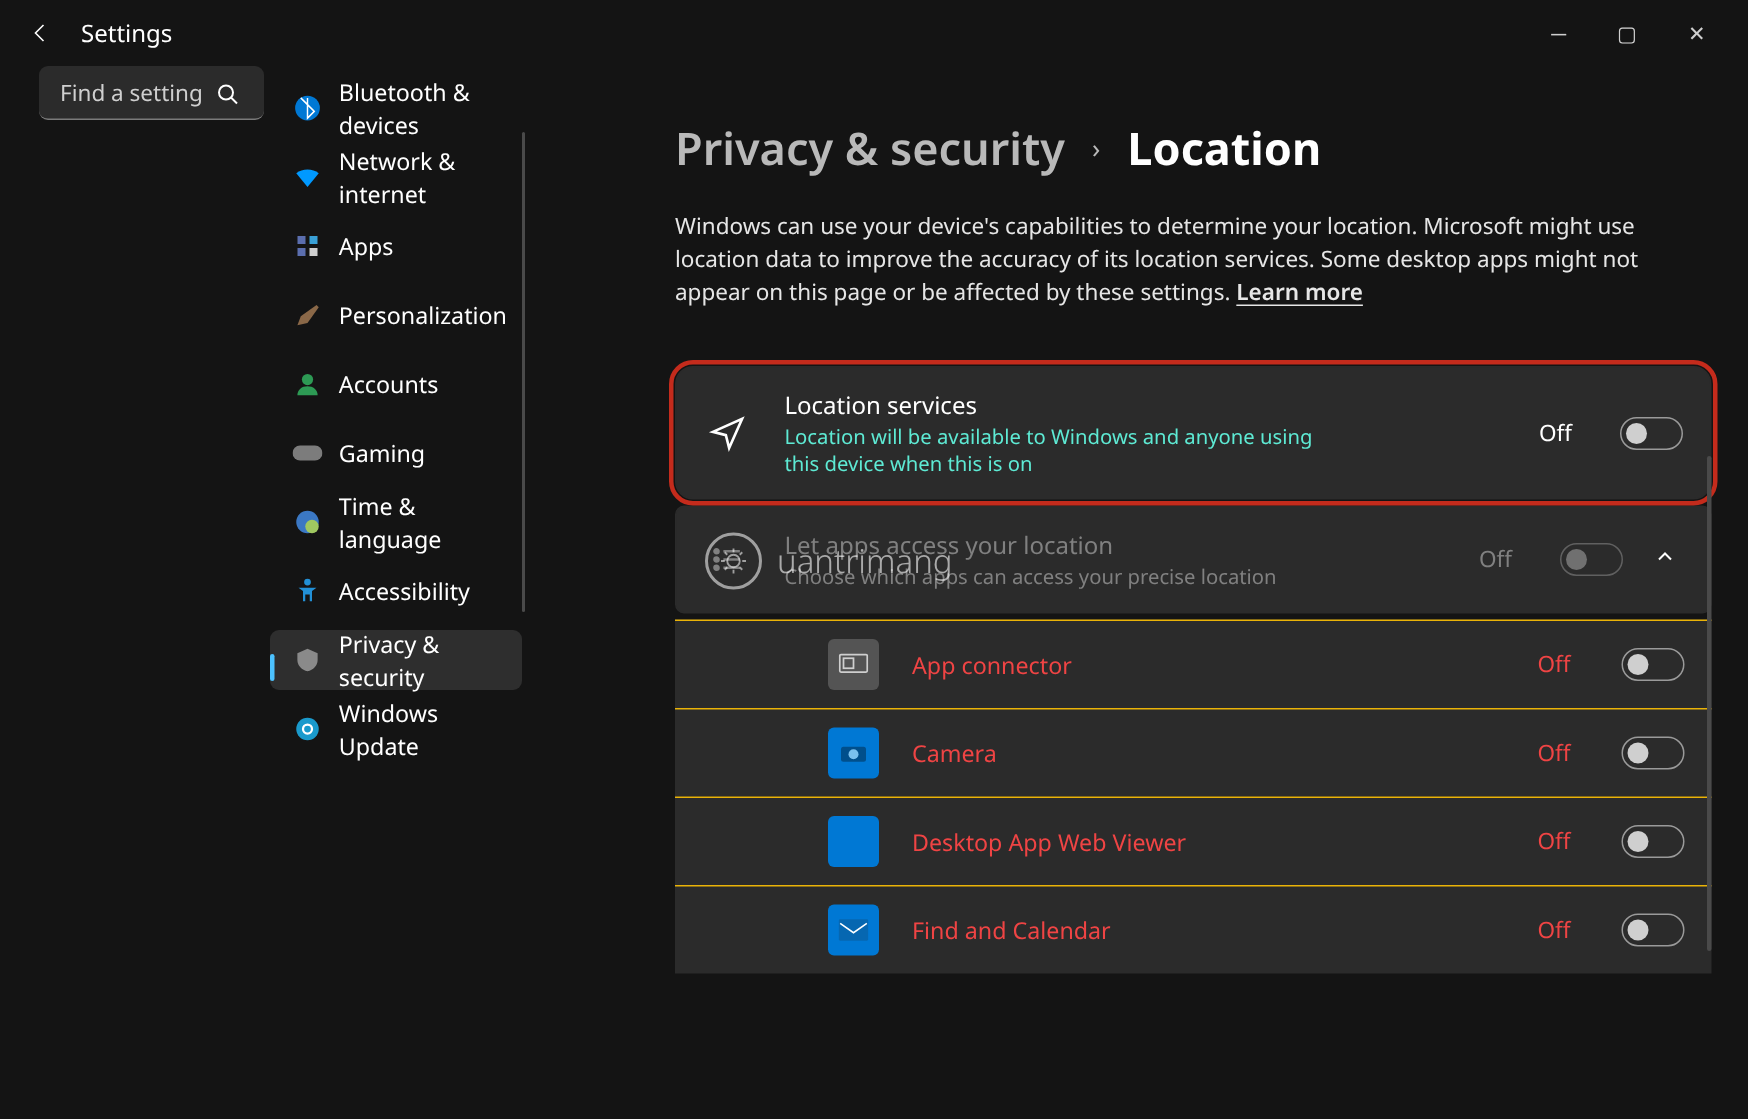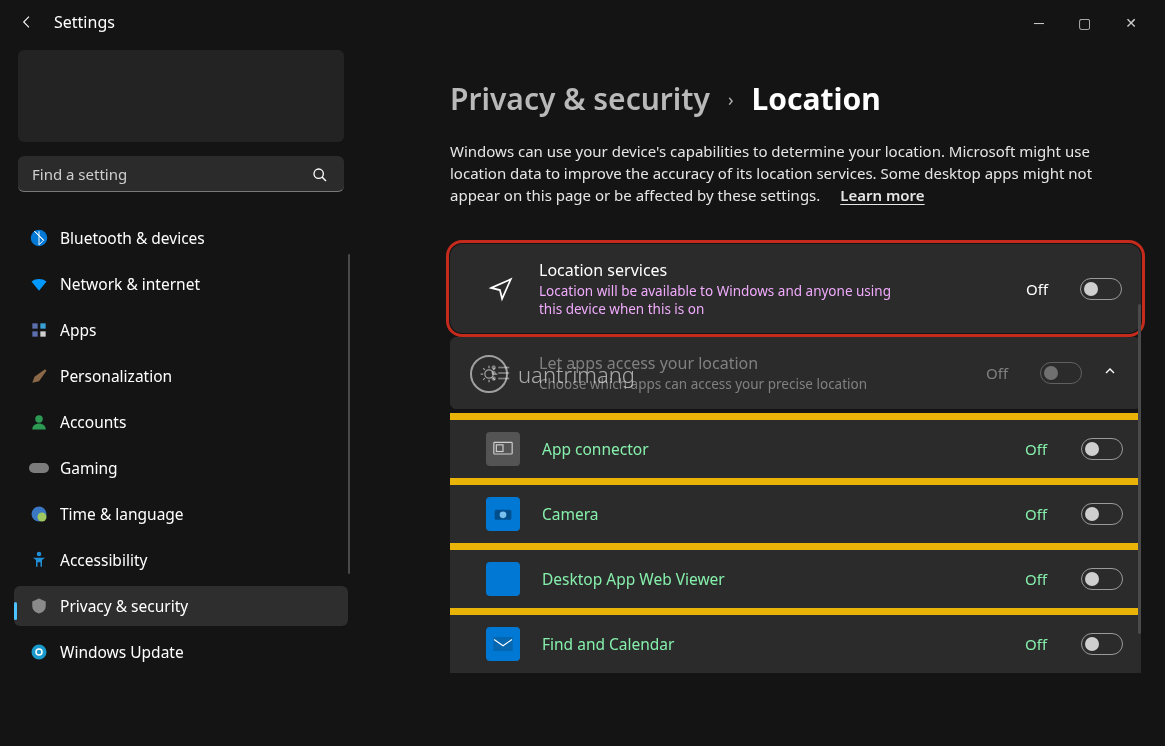--- a/index.html
+++ b/index.html
@@ -19,21 +19,21 @@
 .titlebar .app-title { font-size: 16px; font-weight: 400; margin-left: 10px; }
 .titlebar .spacer { flex: 1; }
 .win-controls { display: flex; gap: 34px; padding-right: 18px; }
 .win-controls span { font-size: 14px; color: #cfcfcf; cursor:pointer; }
 
 .layout { display: flex; height: calc(100% - 44px); }
 
 .sidebar {
   width: 358px;
   padding: 0 10px 10px 14px;
-  display: flex; flex-direction: column;
+  display: flex; flex-direction: row;
 }
 .profile-box {
   height: 92px;
   margin: 6px 4px 14px 4px;
   background: #232323;
   border-radius: 6px;
 }
 .search-wrap { position: relative; margin: 0 4px 18px 4px; }
 .search-input {
   width: 100%; height: 36px;
@@ -71,37 +71,37 @@
 .main {
   flex: 1; padding: 34px 24px 0 92px;
   overflow:hidden;
 }
 .breadcrumb { display:flex; align-items:center; gap: 18px; margin-bottom: 22px; }
 .breadcrumb .parent { font-size: 30px; font-weight:600; color:#b9b9b9; cursor:pointer; }
 .breadcrumb .chev { color:#b9b9b9; font-size:18px; }
 .breadcrumb .current { font-size: 30px; font-weight:700; }
 
 .description { font-size: 15px; line-height: 1.45; color:#e6e6e6; max-width: 665px; }
-.description .learn { font-weight:600; text-decoration: underline; text-underline-offset:3px; cursor:pointer; margin-left:16px; }
+.description .learn { font-weight:600; text-decoration: underline; text-underline-offset:3px; cursor:pointer; margin-left:0; }
 
 .cards { margin-top: 38px; position:relative; }
 
 .card {
   background: #2b2b2b;
   border: 1px solid #2b2b2b;
   border-radius: 6px;
   display:flex; align-items:center;
-  padding: 14px 18px 14px 32px;
+  padding: 14px 18px 14px 16px;
   gap: 20px;
   margin-bottom: 4px;
 }
 .card .card-icon { width: 36px; display:flex; justify-content:center; color:#ffffff; }
 .card .titles { flex:1; }
 .card .t1 { font-size: 16px; }
-.card .t2 { font-size: 13.5px; color:#f0abfc; margin-top:2px; max-width: 360px; line-height:1.3; }
+.card .t2 { font-size: 13.5px; color:#5eead4; margin-top:2px; max-width: 360px; line-height:1.3; }
 .card .state { font-size: 15px; margin-right: 12px; }
 .card .chevron { width: 20px; color:#ffffff; cursor:pointer; }
 
 .card.highlight {
   outline: 3px solid #c42b1c;
   outline-offset: 1px;
   border-radius: 12px;
 }
 .card.disabled .t1, .card.disabled .t2, .card.disabled .state { color:#808080; }
 .card.disabled .card-icon { color:#808080; }
@@ -115,25 +115,25 @@
 .toggle::after {
   content:""; position:absolute; left:3px; top:3px;
   width:14px; height:14px; border-radius:50%; background:#cfcfcf;
 }
 .card.disabled .toggle { border-color:#606060; }
 .card.disabled .toggle::after { background:#707070; }
 
 .applist { margin-top:2px; }
 .approw {
   background:#2b2b2b;
-  border-top:7px solid #eab308;
+  border-top:1px solid #eab308;
   display:flex; align-items:center;
-  padding: 12px 18px 12px 36px;
+  padding: 12px 18px 12px 102px;
   gap: 22px;
-  color:#86efac;
+  color:#ef4444;
 }
 .approw .app-icon {
   width:34px; height:34px; border-radius:4px;
   display:flex; align-items:center; justify-content:center; flex-shrink:0;
 }
 .approw .app-name { flex:1; font-size:15.5px; }
 .approw .state { font-size:15px; margin-right:12px; }
 
 .app-icon.grey { background:#545454; }
 .app-icon.blue { background:#0078d4; }

